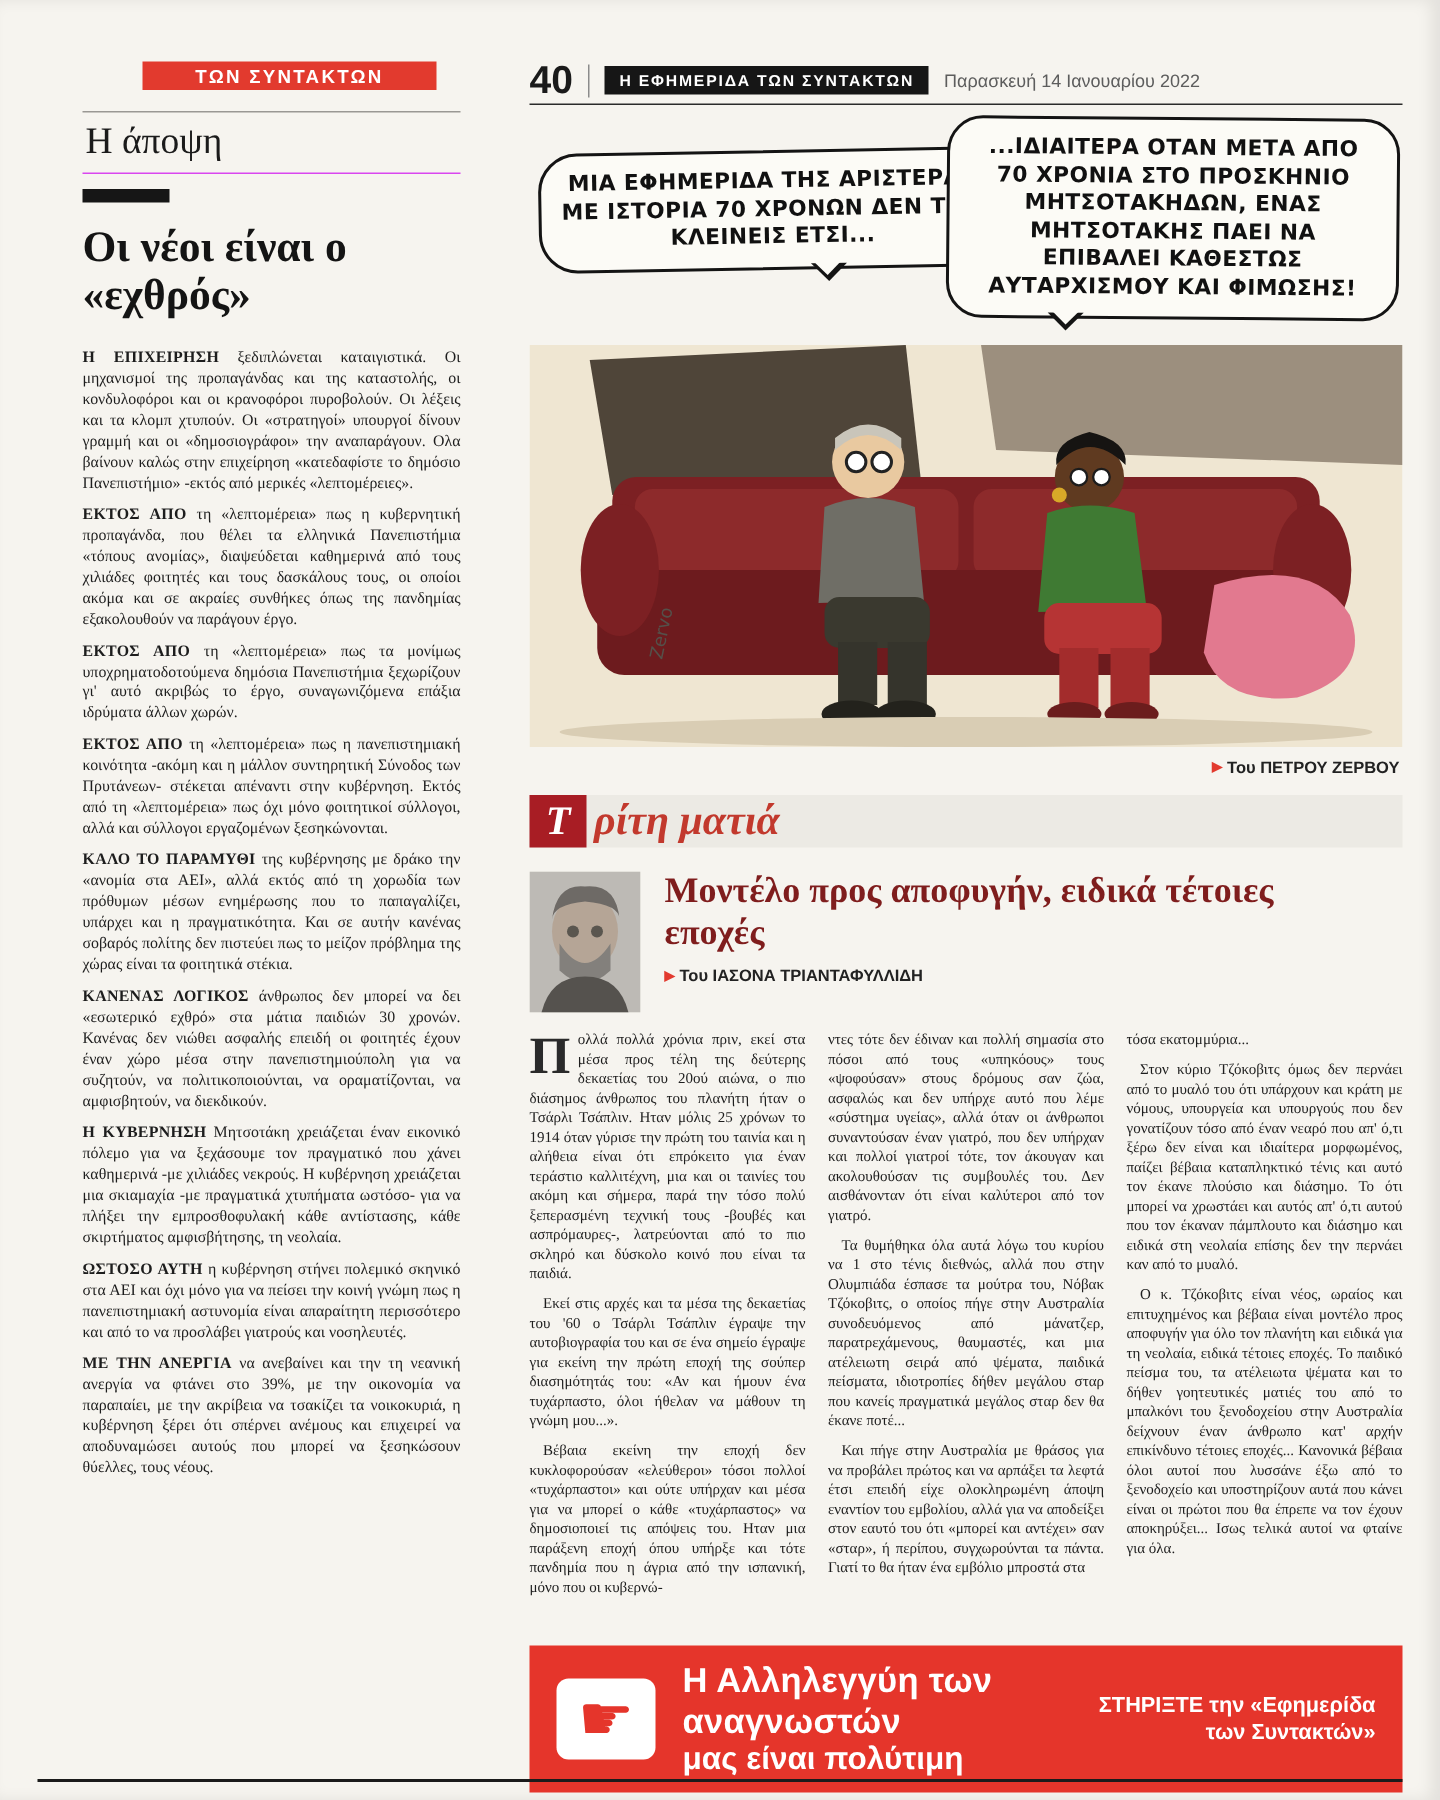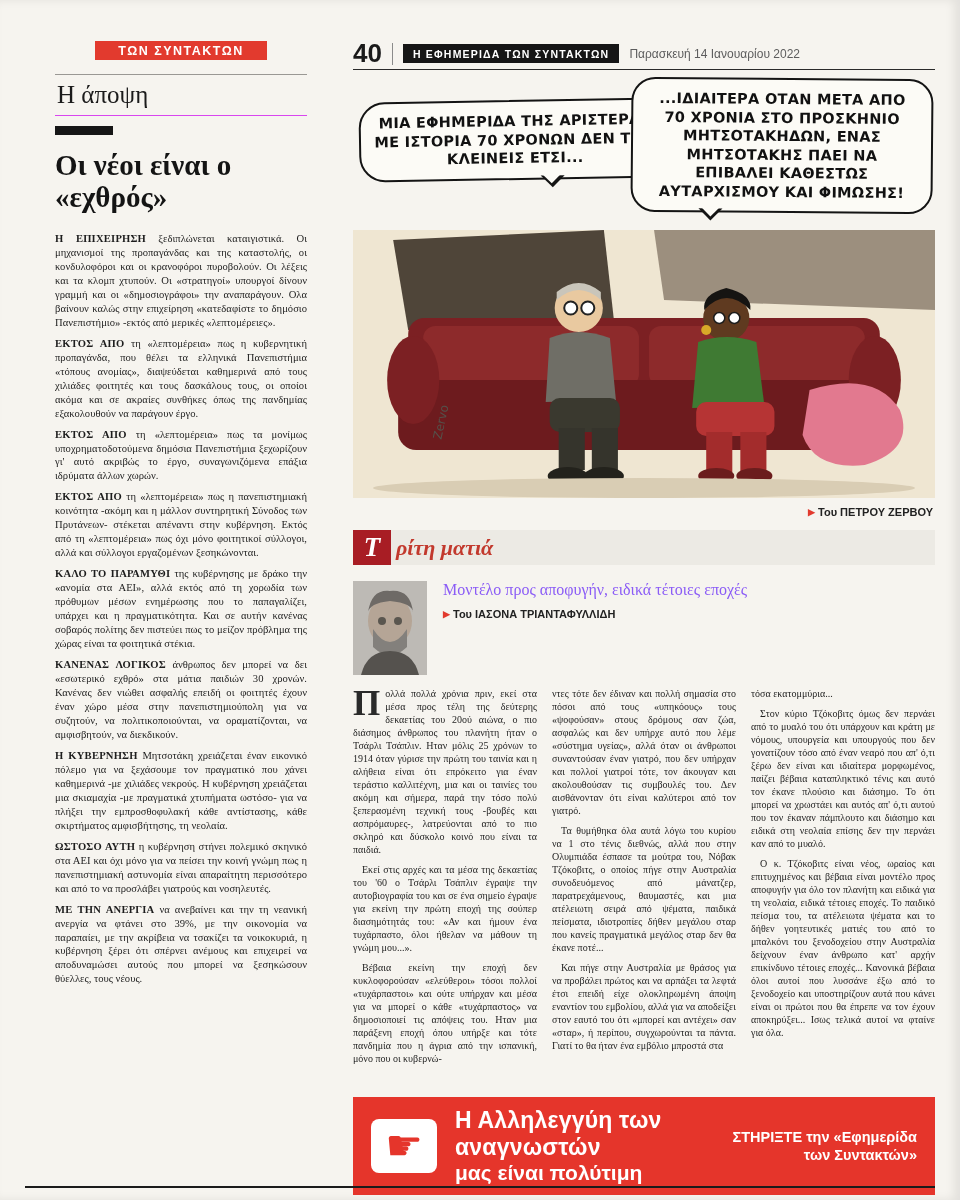--- a/index.html
+++ b/index.html
@@ -16,21 +16,21 @@
   }
   .content { display: flex; }
 
   
   .left-col { width: 252px; flex: 0 0 252px; }
   .masthead { margin-bottom: 14px; }
   .masthead-top { display: flex; align-items: center; gap: 6px; }
   .masthead-emblem { width: 34px; height: 30px; }
   .masthead-title { font-family: "Liberation Sans", sans-serif; font-weight: bold; font-size: 23px; letter-spacing: .5px; color: #111; }
   .masthead-bar {
-    margin-top: 3px; margin-left: 40px; width: 172px;
+    margin-top: 3px; margin-left: 40px; width: 196px;
     background: #e23a2e; color: #fff; text-align: center;
     font-family: "Liberation Sans", sans-serif; font-weight: bold;
     font-size: 12.5px; letter-spacing: 1.5px; padding: 3px 0 2px;
   }
   .opinion-section {
     border-top: 1px solid #9a9894; border-bottom: 1px solid #d946ef;
     padding: 6px 2px; font-size: 25px; color: #1b1b1b; margin-bottom: 10px;
     font-family: "Liberation Serif", serif;
   }
   .section-rule { width: 58px; height: 9px; background: #161616; margin: 6px 0 14px; }
@@ -85,24 +85,24 @@
   }
   .credit-arrow { color: #e23a2e; font-size: 9px; vertical-align: 1px; }
 
   
   .tm-bar { display: flex; align-items: center; height: 35px; background: #eceae4; margin-bottom: 16px; }
   .tm-initial-box {
     width: 38px; height: 35px; background: #a81d24; color: #fff;
     display: flex; align-items: center; justify-content: center;
     font-family: "Liberation Serif", serif; font-style: italic; font-weight: bold; font-size: 27px;
   }
-  .tm-rest { color: #c2392d; font-family: "Liberation Serif", serif; font-style: italic; font-weight: bold; font-size: 22px; margin-left: 5px; }
+  .tm-rest { color: #c2392d; font-family: "Liberation Serif", serif; font-style: italic; font-weight: bold; font-size: 28px; margin-left: 5px; }
   .tm-head { display: flex; gap: 16px; margin-bottom: 12px; }
   .tm-photo { width: 74px; height: 94px; flex: 0 0 74px; }
-  .tm-title { font-weight: normal; font-size: 16px; line-height: 1.15; color: #8b5cf6; max-width: 430px; }
+  .tm-title { font-weight: bold; font-size: 24px; line-height: 1.15; color: #7f1d1d; max-width: 430px; }
   .tm-byline { margin-top: 9px; font-family: "Liberation Sans", sans-serif; font-weight: bold; font-size: 11px; color: #222; }
 
   
   .article { display: flex; gap: 15px; min-height: 398px; }
   .acol { flex: 1 1 0; font-size: 10px; line-height: 1.3; text-align: justify; color: #1e1e1e; }
   .acol p { margin-bottom: 7px; text-indent: 9px; }
   .acol p.first { text-indent: 0; }
   .dropcap {
     float: left; font-weight: bold; font-size: 35px; line-height: .85;
     padding: 2px 5px 0 0; color: #2a2a2a; font-family: "Liberation Serif", serif;

